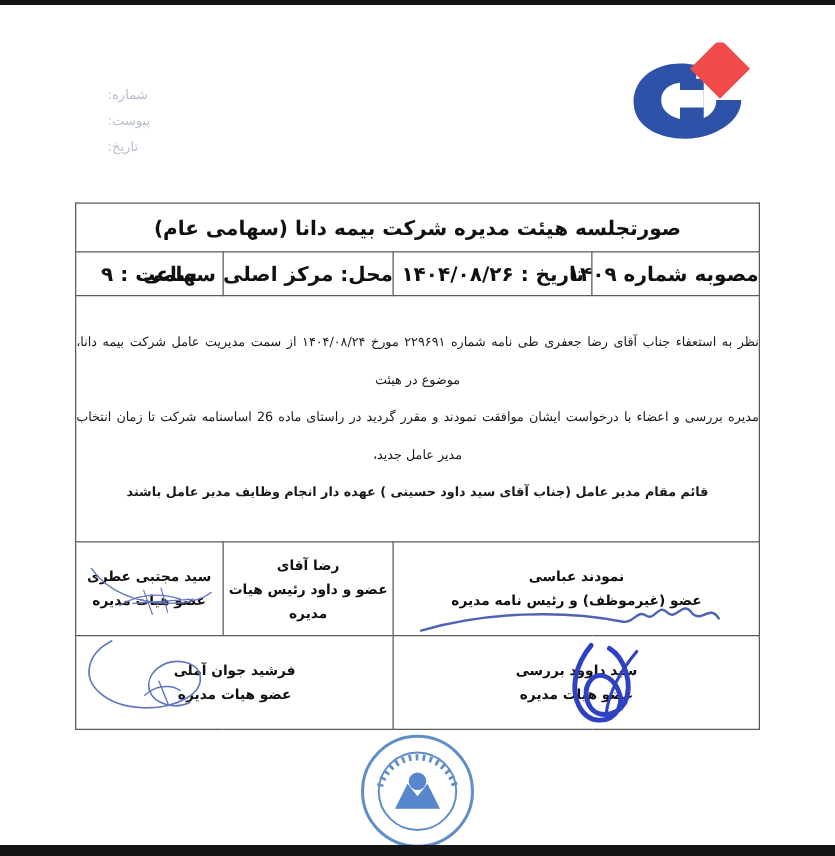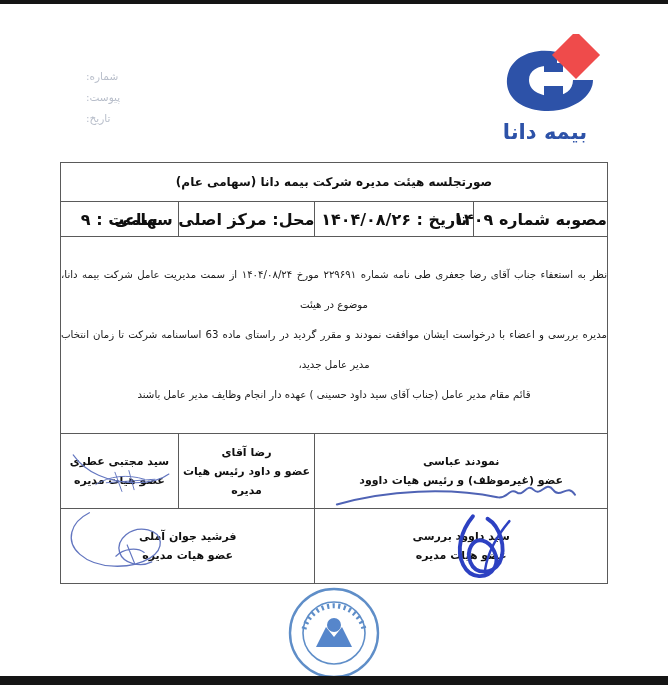--- a/index.html
+++ b/index.html
@@ -95,21 +95,21 @@
   .doc-table td {
     border: 1px solid #5a5a5a;
     padding: 0;
     vertical-align: middle;
     color: #101010;
   }
 
   .title-cell {
     height: 38px;
     text-align: center;
-    font-size: 12px;
+    font-size: 16px;
     font-weight: bold;
     letter-spacing: -.2px;
   }
 
   .meta-cell {
     height: 34px;
     text-align: center;
     font-size: 16px;
     font-weight: bold;
     letter-spacing: -.2px;
@@ -123,21 +123,21 @@
   }
   .body-par {
     font-size: 10.2px;
     line-height: 30px;
     text-align: justify;
     text-align-last: center;
     color: #1a1a1a;
     letter-spacing: -.1px;
   }
   .body-par p { margin: 0; }
-  .body-par p.last { text-align: center; }
+  .body-par p.last { text-align: center; font-weight: bold; }
 
   
   .sig-cell {
     height: 74px;
     position: relative;
     text-align: center;
     padding-top: 9px;
     overflow: hidden;
   }
   .sig-name {
@@ -198,21 +198,20 @@
 
     <div class="logo">
       <div class="logo-mark">
         <svg viewBox="0 0 112 82" width="112" height="82" aria-hidden="true">
           <path d="M60 18 C30 12, 8 28, 10 50 C12 72, 40 80, 62 76 C82 72, 96 60, 96 46 L76 46 C76 56, 68 62, 56 62 C42 62, 32 56, 32 46 C32 35, 44 30, 60 32 Z" fill="#2d52a8"></path>
           <rect x="47" y="29" width="19" height="33" fill="#2d52a8"></rect>
           <rect x="47" y="38" width="19" height="14" fill="#ffffff"></rect>
           <rect x="62" y="4" width="34" height="34" transform="rotate(45 79 21)" fill="#ef4b4b"></rect>
         </svg>
       </div>
-      <div class="logo-text">بیمه دانا</div>
     </div>
 
     <table class="doc-table">
       <colgroup>
         <col style="width:24.5%">
         <col style="width:29%">
         <col style="width:25%">
         <col style="width:21.5%">
       </colgroup>
       <tbody>
@@ -222,29 +221,29 @@
         <tr>
           <td class="meta-cell">مصوبه شماره ۱۴۰۹</td>
           <td class="meta-cell">تاریخ : ۱۴۰۴/۰۸/۲۶</td>
           <td class="meta-cell">محل: مرکز اصلی سهامی</td>
           <td class="meta-cell">ساعت : ۹</td>
         </tr>
         <tr>
           <td class="body-cell" colspan="4">
             <div class="body-par">
               <p>نظر به استعفاء جناب آقای رضا جعفری طی نامه شماره ۲۲۹۶۹۱ مورخ ۱۴۰۴/۰۸/۲۴ از سمت مدیریت عامل شرکت بیمه دانا، موضوع در هیئت</p>
-              <p>مدیره بررسی و اعضاء با درخواست ایشان موافقت نمودند و مقرر گردید در راستای ماده 63 اساسنامه شرکت تا زمان انتخاب مدیر عامل جدید،</p>
+              <p>مدیره بررسی و اعضاء با درخواست ایشان موافقت نمودند و مقرر گردید در راستای ماده 26 اساسنامه شرکت تا زمان انتخاب مدیر عامل جدید،</p>
               <p class="last">قائم مقام مدیر عامل (جناب آقای سید داود حسینی ) عهده دار انجام وظایف مدیر عامل باشند</p>
             </div>
           </td>
         </tr>
         <tr>
           <td class="sig-cell" colspan="2">
             <div class="sig-name">نمودند عباسی</div>
-            <div class="sig-role">عضو (غیرموظف) و رئیس هیات داوود</div>
+            <div class="sig-role">عضو (غیرموظف) و رئیس نامه مدیره</div>
             <svg class="sig-ink" viewBox="0 0 240 74">
               <path d="M18 58 C60 46, 110 44, 150 52 C158 54, 160 44, 166 48 C172 52, 174 40, 180 46 C186 52, 190 38, 196 46 C202 54, 208 40, 214 50" fill="none" stroke="#4f63b5" stroke-width="1.6" stroke-linecap="round"></path>
             </svg>
           </td>
           <td class="sig-cell">
             <div class="sig-name">رضا آقای</div>
             <div class="sig-role">عضو و داود رئیس هیات مدیره</div>
           </td>
           <td class="sig-cell">
             <div class="sig-name">سید مجتبی عطری</div>

